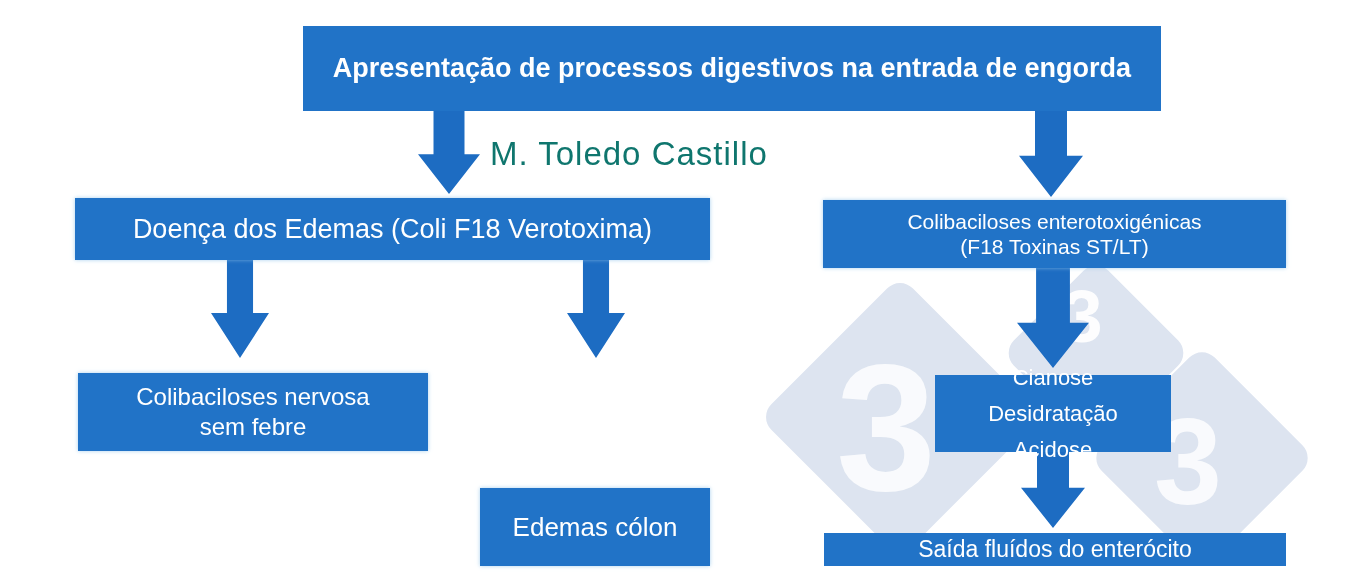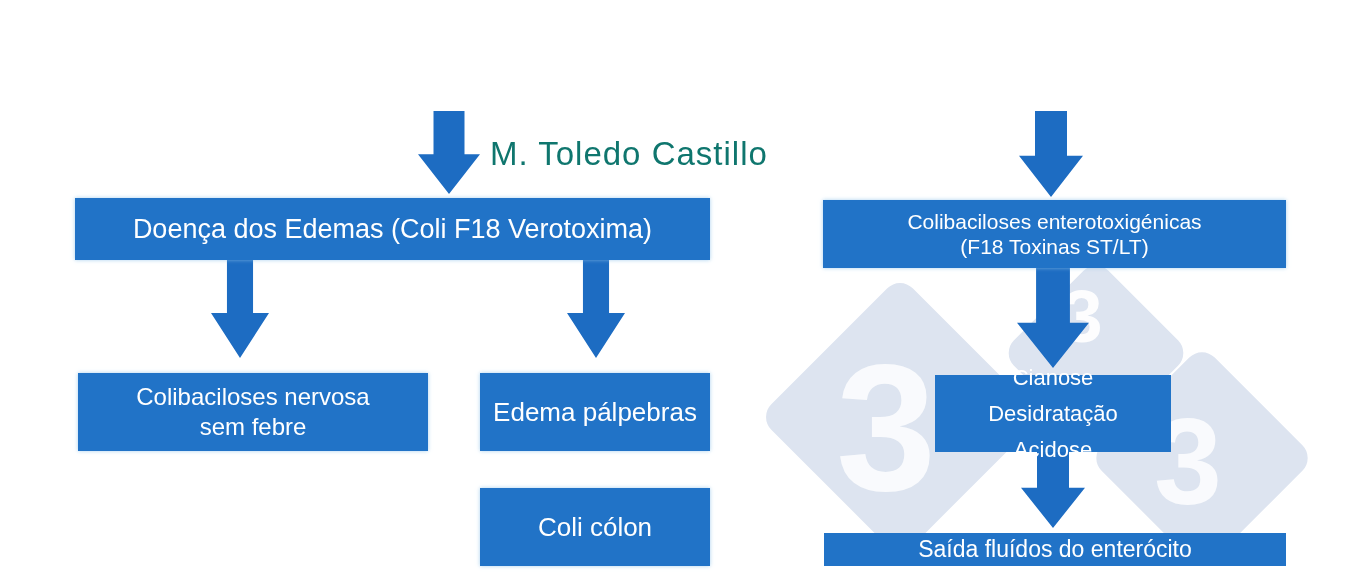--- a/index.html
+++ b/index.html
@@ -50,36 +50,36 @@
 
   <div class="author">M. Toledo Castillo</div>
 
   <div class="arrow arr-a" style="left:418px;top:111px;width:62px;height:83px;"></div>
   <div class="arrow arr-a" style="left:1019px;top:111px;width:64px;height:86px;"></div>
   <div class="arrow arr-b" style="left:211px;top:260px;width:58px;height:98px;"></div>
   <div class="arrow arr-b" style="left:567px;top:260px;width:58px;height:98px;"></div>
   <div class="arrow arr-c" style="left:1017px;top:260px;width:72px;height:108px;"></div>
   <div class="arrow arr-d" style="left:1021px;top:452px;width:64px;height:76px;"></div>
 
+  <div class="box" id="title-box">
+    <span class="txt">Apresentação de processos digestivos na entrada de engorda</span>
+  </div>
 
   <div class="box glow" id="edema-root">
     <span class="txt">Doença dos Edemas (Coli F18 Verotoxima)</span>
   </div>
 
   <div class="box glow" id="symptoms">
     <span class="txt">Colibaciloses nervosa
 sem febre</span>
   </div>
 
-  <div class="box glow" id="eyelids">
-    <span class="txt">Edema pálpebras</span>
-  </div>
 
   <div class="box glow" id="colon">
-    <span class="txt">Coli cólon</span>
+    <span class="txt">Edemas cólon</span>
   </div>
 
   <div class="box glow" id="colibacillosis">
     <span class="txt">Colibaciloses enterotoxigénicas
 (F18 Toxinas ST/LT)</span>
   </div>
 
   <div class="box" id="effects">
     <span class="txt">Cianose
 Desidratação

